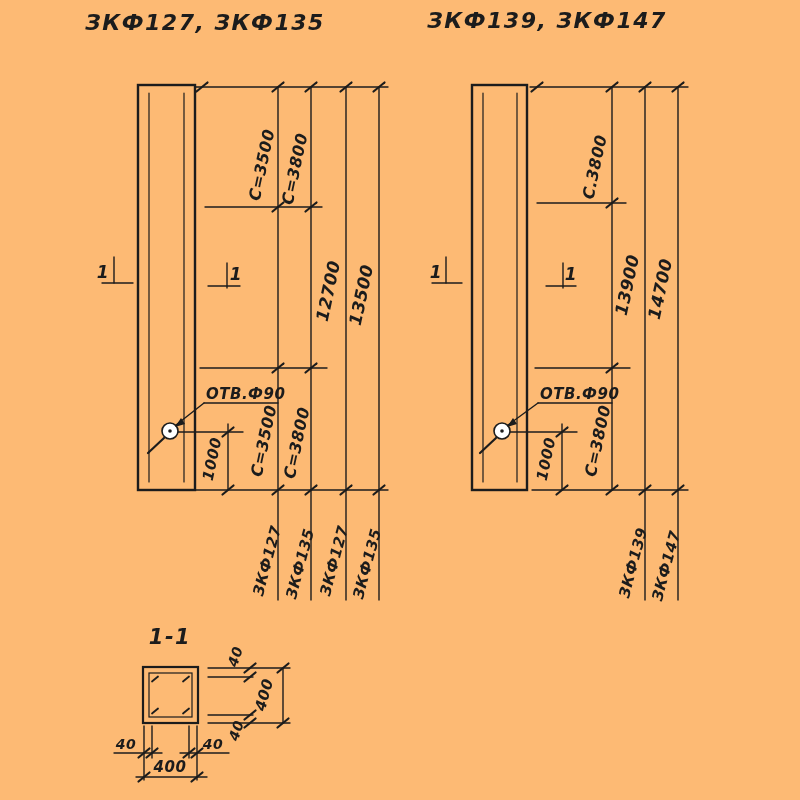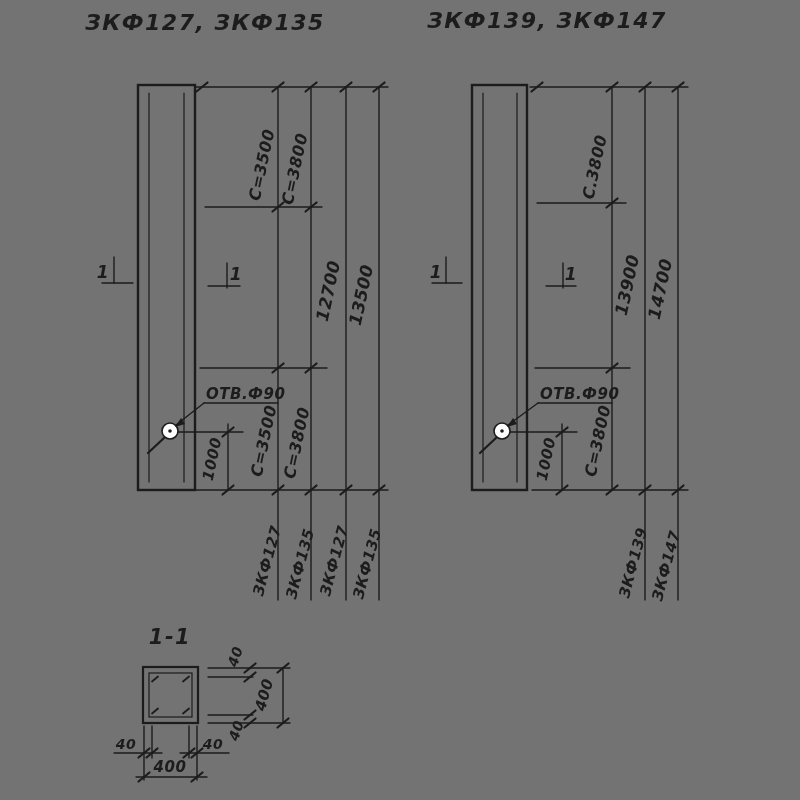--- a/index.html
+++ b/index.html
@@ -1,16 +1,16 @@
 <!DOCTYPE html>
 <html><head>
 <meta charset="utf-8">
 <style>
   html,body{margin:0;padding:0;background:#ffffff;}
-  .canvas{position:relative;width:800px;height:800px;background:#737373;overflow:hidden;}
+  .canvas{position:relative;width:800px;height:800px;background:#fdba74;overflow:hidden;}
   svg{position:absolute;left:0;top:0;}
   .t{font-family:"DejaVu Sans","Liberation Sans",sans-serif;font-style:italic;font-weight:bold;fill:#1c1c1c;stroke:none;letter-spacing:0.5px;}
   .title{letter-spacing:1.5px;}
 </style>
 </head>
 <body>
 
 <div class="canvas">
 <svg width="800" height="800" viewBox="0 0 800 800">
   <defs>

